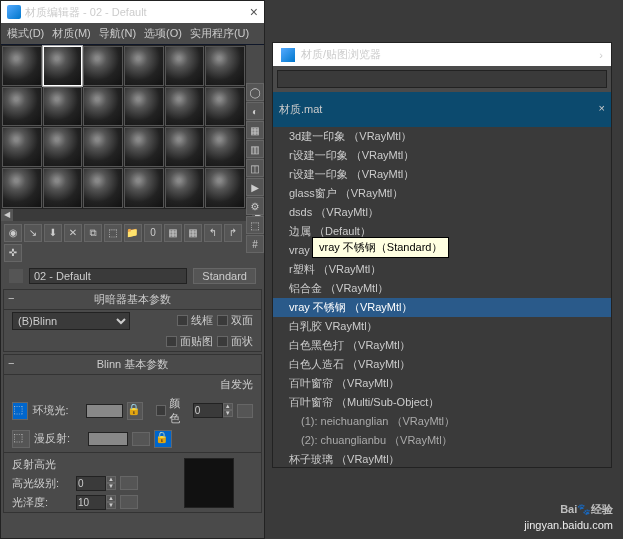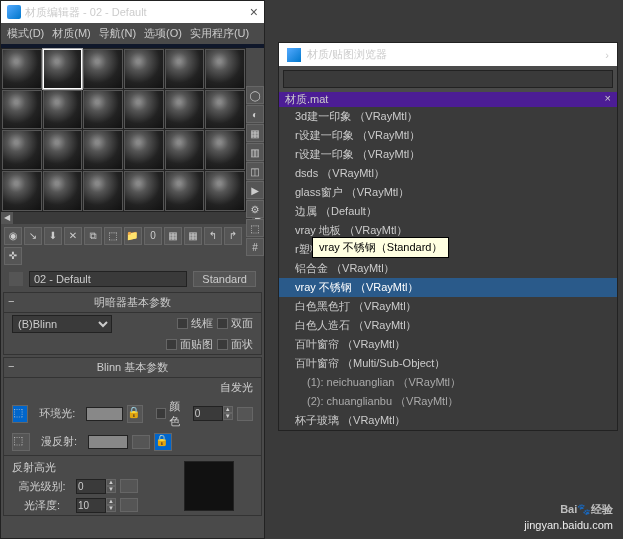--- a/index.html
+++ b/index.html
@@ -1,56 +1,56 @@
 <!DOCTYPE html>
 <html><head>
 <meta charset="utf-8">
 <style>
 *{margin:0;padding:0;box-sizing:border-box;font-family:"Microsoft YaHei",sans-serif;font-size:11px;color:#ccc}
 body{background:#3a3a3a;width:623px;height:539px;overflow:hidden;position:relative}
 .window{position:absolute;background:#4a4a4a;border:1px solid #222}
 .titlebar{background:#fff;color:#000;padding:3px 6px;display:flex;align-items:center;gap:4px}
 .titlebar .icon{width:14px;height:14px;background:linear-gradient(135deg,#5af,#07c);border-radius:2px}
 .titlebar .close{margin-left:auto;color:#555;font-size:14px}
-.menubar{background:#4a4a4a;padding:3px 6px;display:flex;gap:8px;color:#ddd;border-bottom:4px solid #0f172a}
+.menubar{background:#4a4a4a;padding:3px 6px;display:flex;gap:8px;color:#ddd;border-bottom:1px solid #0f172a}
 .sphere-grid{display:grid;grid-template-columns:repeat(6,1fr);gap:1px;background:#222;padding:1px}
 .sphere{aspect-ratio:1;background:radial-gradient(circle at 35% 30%,#888 5%,#555 25%,#222 60%,#111);border:1px solid #555}
 .sphere.sel{border:1px solid #fff;outline:1px solid #aaa}
 .scrollbar-h{height:12px;background:#3a3a3a;display:flex;align-items:center}
 .sb-arrow{width:12px;height:12px;background:#555;text-align:center;line-height:12px;font-size:8px}
 .toolbar{display:flex;gap:2px;padding:3px;background:#4a4a4a;flex-wrap:wrap}
 .tbtn{width:18px;height:18px;background:#555;border:1px solid #666;display:flex;align-items:center;justify-content:center;font-size:10px}
 .namebar{display:flex;align-items:center;gap:6px;padding:3px 8px;background:#4a4a4a}
 .dropper{width:14px;height:14px;background:#555}
 .input-dark{background:#3a3a3a;border:1px solid #222;color:#ccc;padding:1px 4px;flex:1}
 .section{border:1px solid #333;margin:2px;background:#4a4a4a}
 .section-hdr{text-align:center;padding:2px;background:#4a4a4a;border-bottom:1px solid #333;position:relative}
 .section-collapse{position:absolute;left:4px;top:2px}
 .row{display:flex;align-items:center;gap:4px;padding:2px 8px}
-.lbl{text-align:center;min-width:50px}
+.lbl{text-align:left;min-width:50px}
 select{background:#3a3a3a;border:1px solid #222;color:#ccc;padding:1px;font-size:11px}
 .chk{display:flex;align-items:center;gap:3px}
 .chk-box{width:11px;height:11px;background:#3a3a3a;border:1px solid #666}
 .swatch{width:40px;height:14px;background:#888;border:1px solid #222}
 .swatch.blk{background:#111}
 .swatch.big{width:50px;height:50px}
 .spinner{display:flex}
 .spinner input{width:30px;background:#3a3a3a;border:1px solid #222;color:#ccc;padding:1px;font-size:10px}
 .spinner .arrows{width:10px;display:flex;flex-direction:column}
 .spinner .ar{height:7px;background:#555;border:1px solid #666;font-size:6px;text-align:center;line-height:5px}
 .mapbtn{width:18px;height:14px;background:#555;border:1px solid #666}
 .sqbtn{width:18px;height:18px;background:#555;border:1px solid #666}
 .sqbtn.blue{background:#06c}
 .hr{border-top:1px solid #333;margin:2px 0}
 .browser{position:absolute;background:#4a4a4a;border:1px solid #222}
 .browser-title{background:#fff;color:#000;padding:4px 8px;display:flex;align-items:center;gap:6px}
 .browser-title .icon{width:14px;height:14px;background:linear-gradient(135deg,#5af,#07c)}
 .browser-search{padding:4px;background:#4a4a4a}
 .browser-search input{width:100%;background:#3a3a3a;border:1px solid #222;padding:2px;color:#ccc}
-.mat-hdr{background:#4c1d95;padding:0 6px;color:#fff;display:flex}
+.mat-hdr{background:#0c4a6e;padding:10px 6px;color:#fff;display:flex}
 .mat-hdr .x{margin-left:auto}
 .mat-list{background:#3a3a3a;max-height:340px;overflow:hidden}
 .mat-item{padding:2px 6px 2px 16px;color:#ccc;white-space:nowrap}
 .mat-item.sel{background:#2a5a8a;color:#fff}
 .mat-item.sub{padding-left:28px;color:#aaa}
 .tooltip{position:absolute;background:#ffffe1;color:#000;border:1px solid #000;padding:2px 6px;font-size:11px;z-index:100}
 .watermark{position:absolute;right:10px;bottom:8px;text-align:right;opacity:.9}
 .watermark .logo{font-size:22px;font-weight:bold;color:#fff}
 .watermark .logo .paw{color:#e33}
 .watermark .sub{font-size:11px;color:#fff}
@@ -136,21 +136,21 @@
 
   <div class="namebar">
     <span class="dropper"></span>
     <input class="input-dark" value="02 - Default" style="">
     <span style="background:#555;padding:1px 8px;border:1px solid #666">Standard</span>
   </div>
 
   <div class="section">
     <div class="section-hdr"><span class="section-collapse">−</span><span>明暗器基本参数</span></div>
     <div class="row">
-      <select style="width:100px"><option>(B)Blinn</option></select>
+      <select style="width:118px"><option>(B)Blinn</option></select>
       <div style="flex:1"></div>
       <div class="chk">
           <span class="chk-box"></span>
           <span>线框</span>
         </div>
       <div class="chk">
           <span class="chk-box"></span>
           <span>双面</span>
         </div>
     </div>
@@ -226,44 +226,45 @@
             <div class="ar">▼</div>
           </div>
         </div>
       <div class="mapbtn"></div>
     </div>
 
   </div>
 
 </div>
 
-<div class="browser" style="left:278px;top:42px;width:340px">
+<div class="browser" style="left:272px;top:42px;width:340px">
   <div class="browser-title">
     <span class="icon"></span>
     <span>材质/贴图浏览器</span>
     <span style="margin-left:auto">›</span>
   </div>
   <div class="browser-search">
     <input style="">
   </div>
   <div class="mat-hdr">
     <span>材质.mat</span>
     <span class="x">×</span>
   </div>
   <div class="mat-list" id="mat-list">
       <div class="mat-item">3d建一印象 （VRayMtl）</div>
       <div class="mat-item">r设建一印象 （VRayMtl）</div>
       <div class="mat-item">r设建一印象 （VRayMtl）</div>
+      <div class="mat-item">glass窗户 （VRayMtl）</div>
       <div class="mat-item">dsds （VRayMtl）</div>
-      <div class="mat-item">glass窗户 （VRayMtl）</div>
       <div class="mat-item">边属 （Default）</div>
       <div class="mat-item">vray 地板 （VRayMtl）</div>
       <div class="mat-item">r塑料 （VRayMtl）</div>
       <div class="mat-item">铝合金 （VRayMtl）</div>
       <div class="mat-item sel">vray 不锈钢 （VRayMtl）</div>
+      <div class="mat-item">白乳胶  VRayMtl）</div>
       <div class="mat-item">白色黑色打 （VRayMtl）</div>
       <div class="mat-item">白色人造石 （VRayMtl）</div>
       <div class="mat-item">百叶窗帘 （VRayMtl）</div>
       <div class="mat-item">百叶窗帘 （Multi/Sub-Object）</div>
       <div class="mat-item sub">(1): neichuanglian （VRayMtl）</div>
       <div class="mat-item sub">(2): chuanglianbu （VRayMtl）</div>
       <div class="mat-item">杯子玻璃 （VRayMtl）</div>
     </div>
 </div>
 

